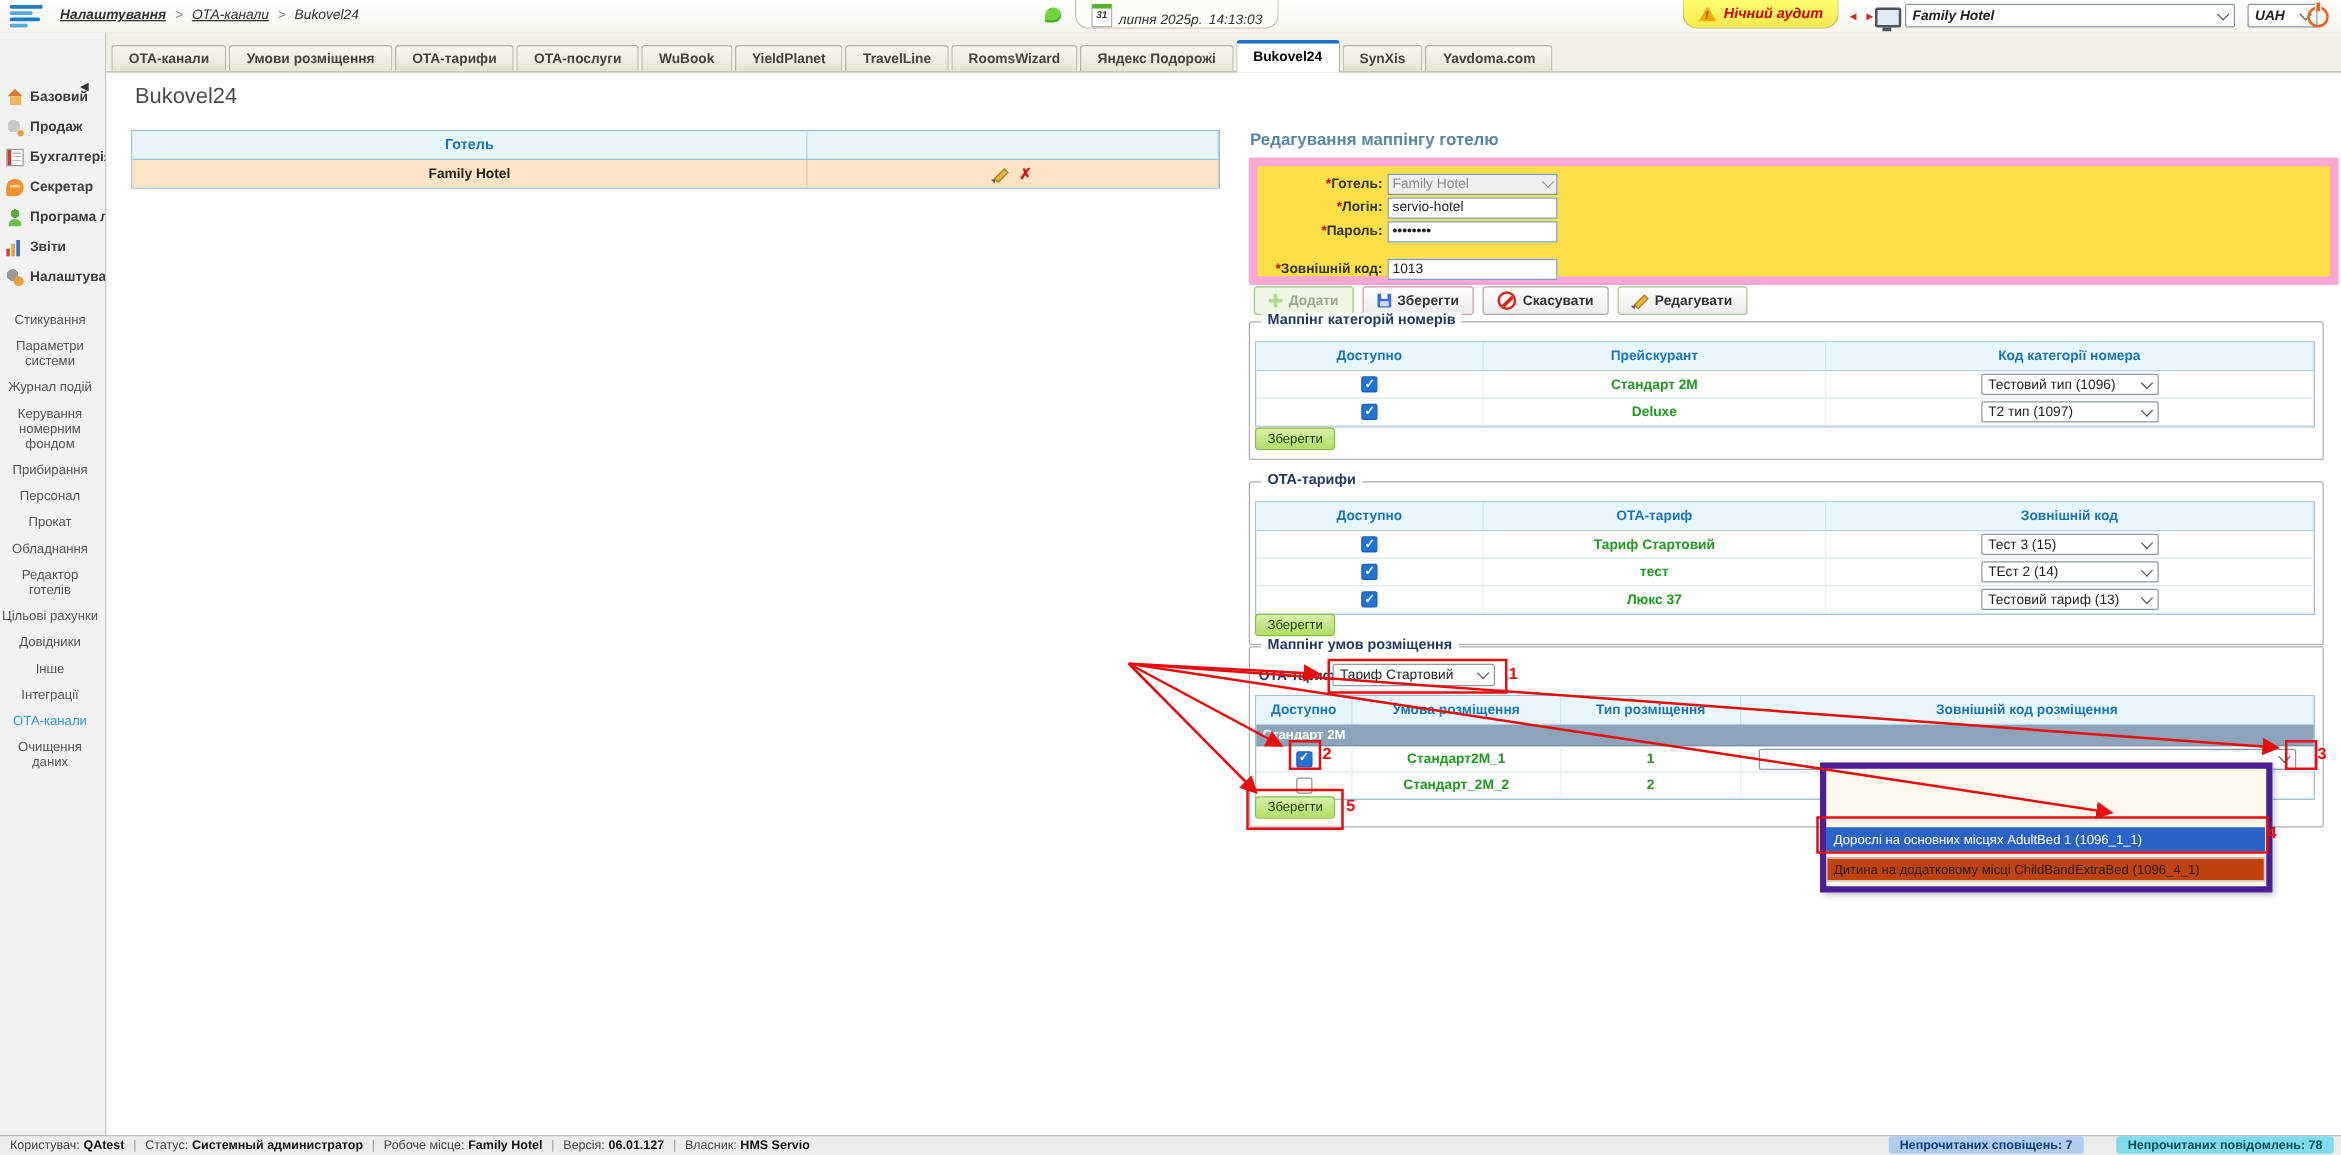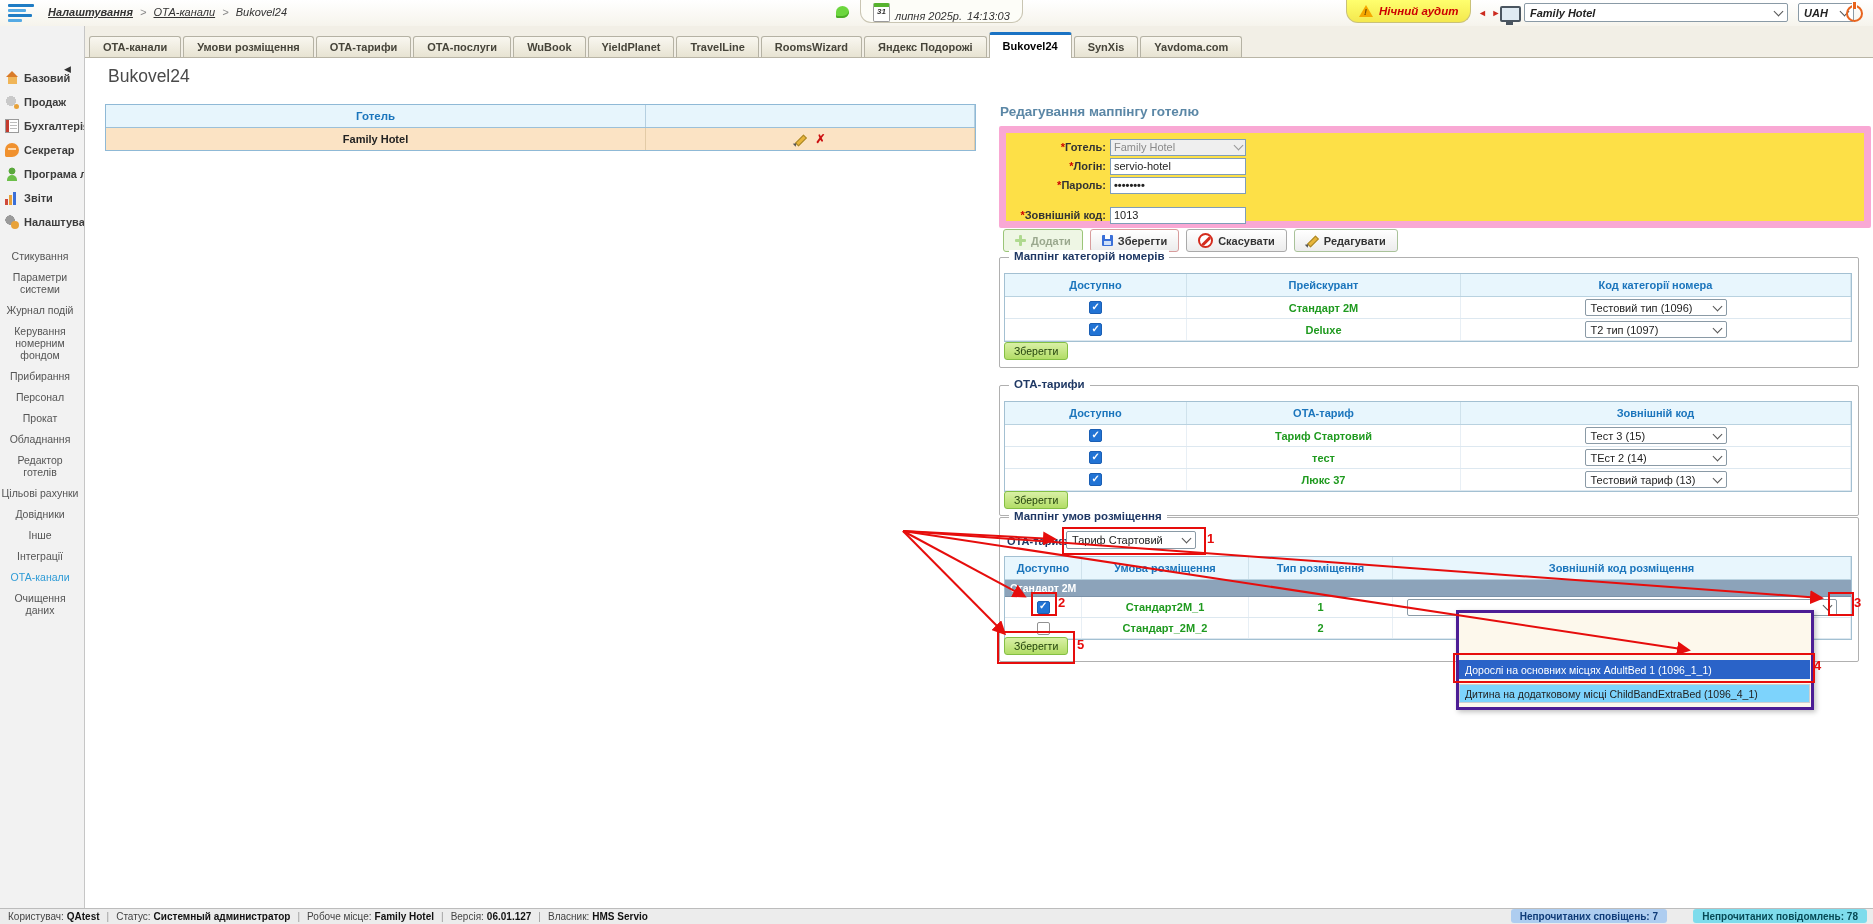--- a/index.html
+++ b/index.html
@@ -115,22 +115,22 @@
   .g4{grid-template-columns:77px 167px 144px 1fr;}
   .gname{color:#1f9a1f;font-weight:bold;}
   .cb{width:13px;height:13px;border:1px solid #919191;border-radius:2px;background:#fff;position:relative;box-sizing:border-box;cursor:pointer;}
   .cb.on{background:#2173d4;border-color:#1b5fb4;}
   .cb.on::after{content:"✓";position:absolute;left:1.5px;top:-1.5px;color:#fff;font-size:10px;font-weight:bold;}
   .selbox{width:142px;height:17px;}
   .btn-save{position:absolute;background:linear-gradient(#d9f0a6,#b2dd66);border:1px solid #84bf44;border-radius:3px;font-size:10.5px;color:#1d3d07;padding:2px 9px;cursor:pointer;}
   .grouprow{height:16px;background:#8ca3ba;color:#fff;font-size:10.5px;font-weight:bold;display:flex;align-items:center;padding-left:5px;border-bottom:1px solid #7b92a9;}
 
   
-  #popup{left:1456px;top:610px;width:352px;height:94px;background:#fdf8ec;border:3px solid #4c1d95;box-shadow:2px 2px 5px rgba(0,0,0,.25);z-index:30;}
-  .opt{position:absolute;left:0px;width:351px;height:19px;display:flex;align-items:center;padding-left:5px;font-size:10.5px;box-sizing:border-box;cursor:pointer;background:#7dd3fc;color:#222;border:1px solid #cfcfcf;}
+  #popup{left:1456px;top:610px;width:352px;height:94px;background:#fdf8ec;border:5px solid #4c1d95;box-shadow:2px 2px 5px rgba(0,0,0,.25);z-index:30;}
+  .opt{position:absolute;left:0px;width:351px;height:19px;display:flex;align-items:center;padding-left:5px;font-size:10.5px;box-sizing:border-box;cursor:pointer;background:#c2410c;color:#222;border:1px solid #cfcfcf;}
   .opt.sel{background:#2a63c8;color:#fff;border-color:#2a63c8;}
 
   
   .redbox{border:2px solid #e60d0c;z-index:40;pointer-events:none;}
   .rednum{color:#e60d0c;font-weight:bold;font-size:13px;z-index:41;pointer-events:none;}
   #arrows{left:0;top:0;z-index:50;pointer-events:none;}
 
   
   #statusbar{left:0;top:908px;width:1873px;height:16px;background:#ececec;border-top:1px solid #bcbcbc;display:flex;align-items:center;font-size:10px;color:#444;box-sizing:border-box;padding-left:8px;}
   #statusbar .v{font-weight:bold;color:#111;margin-left:3px;}

